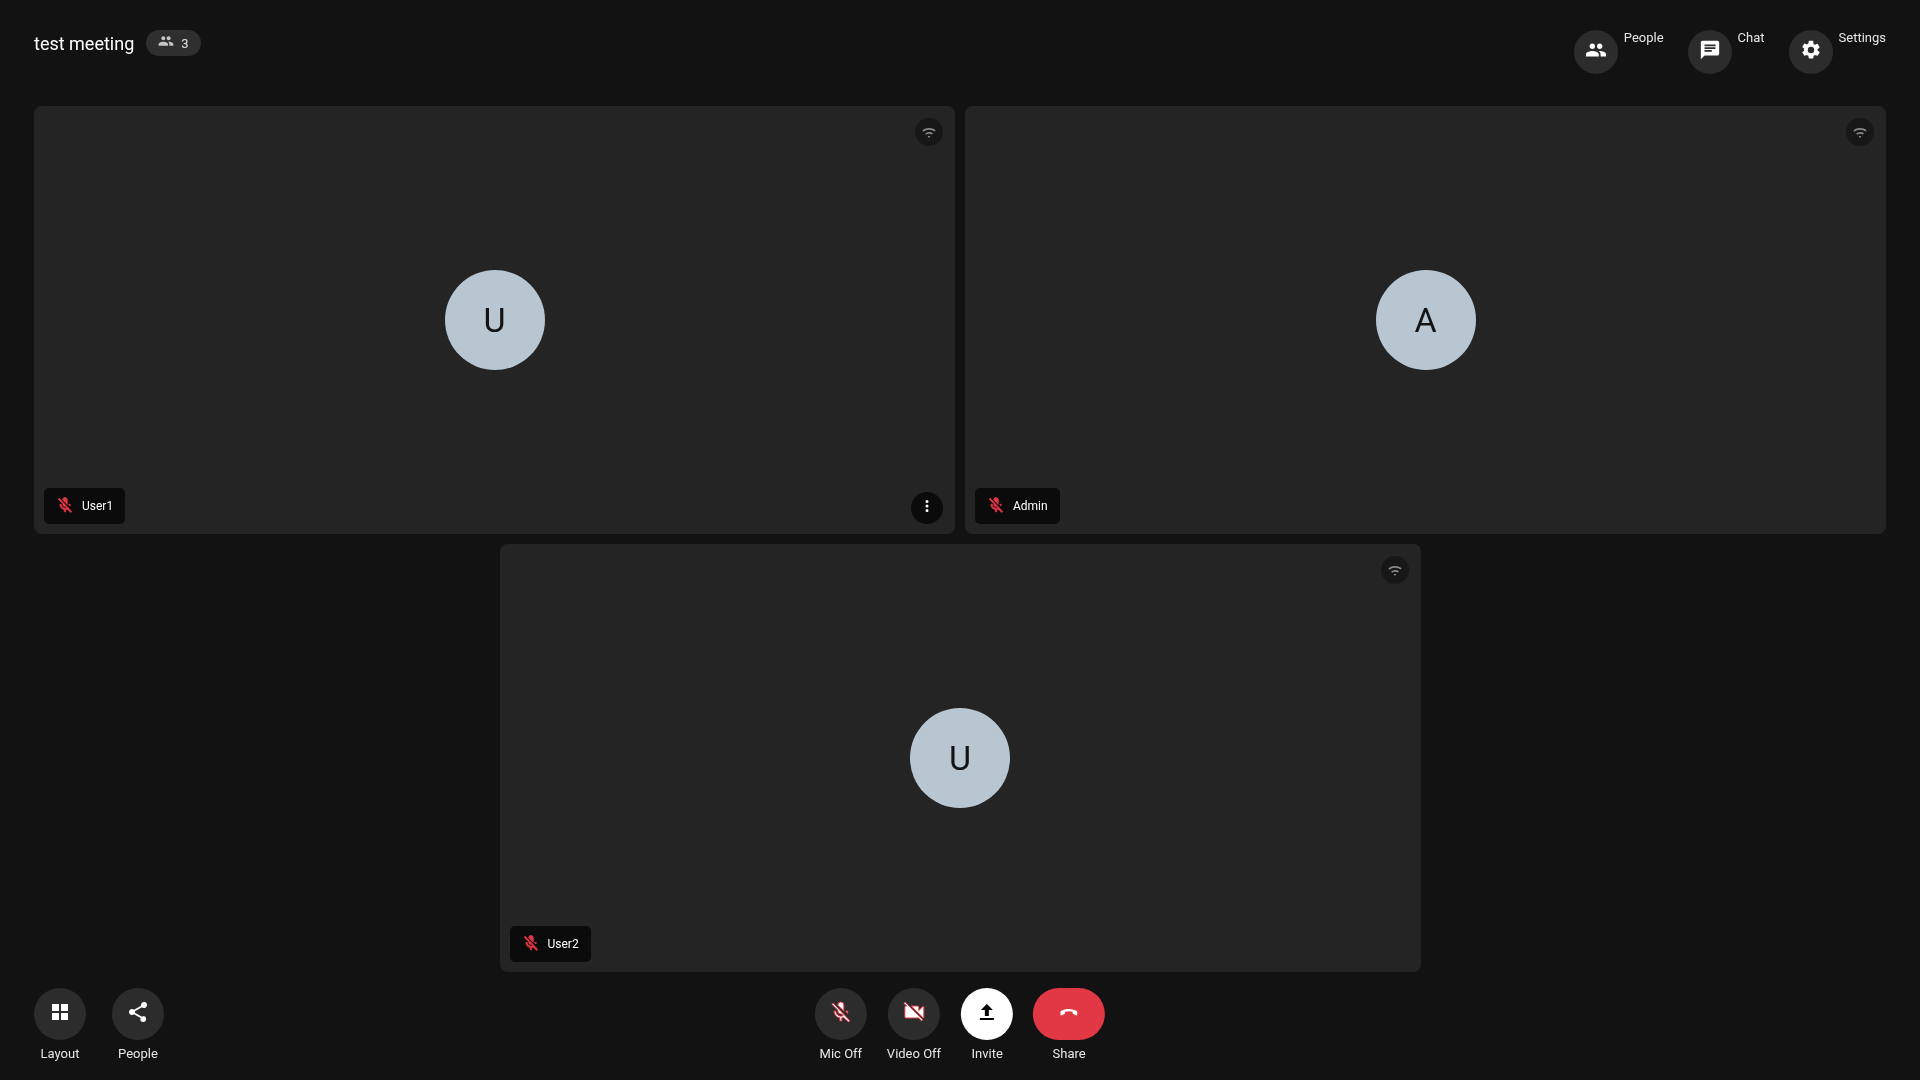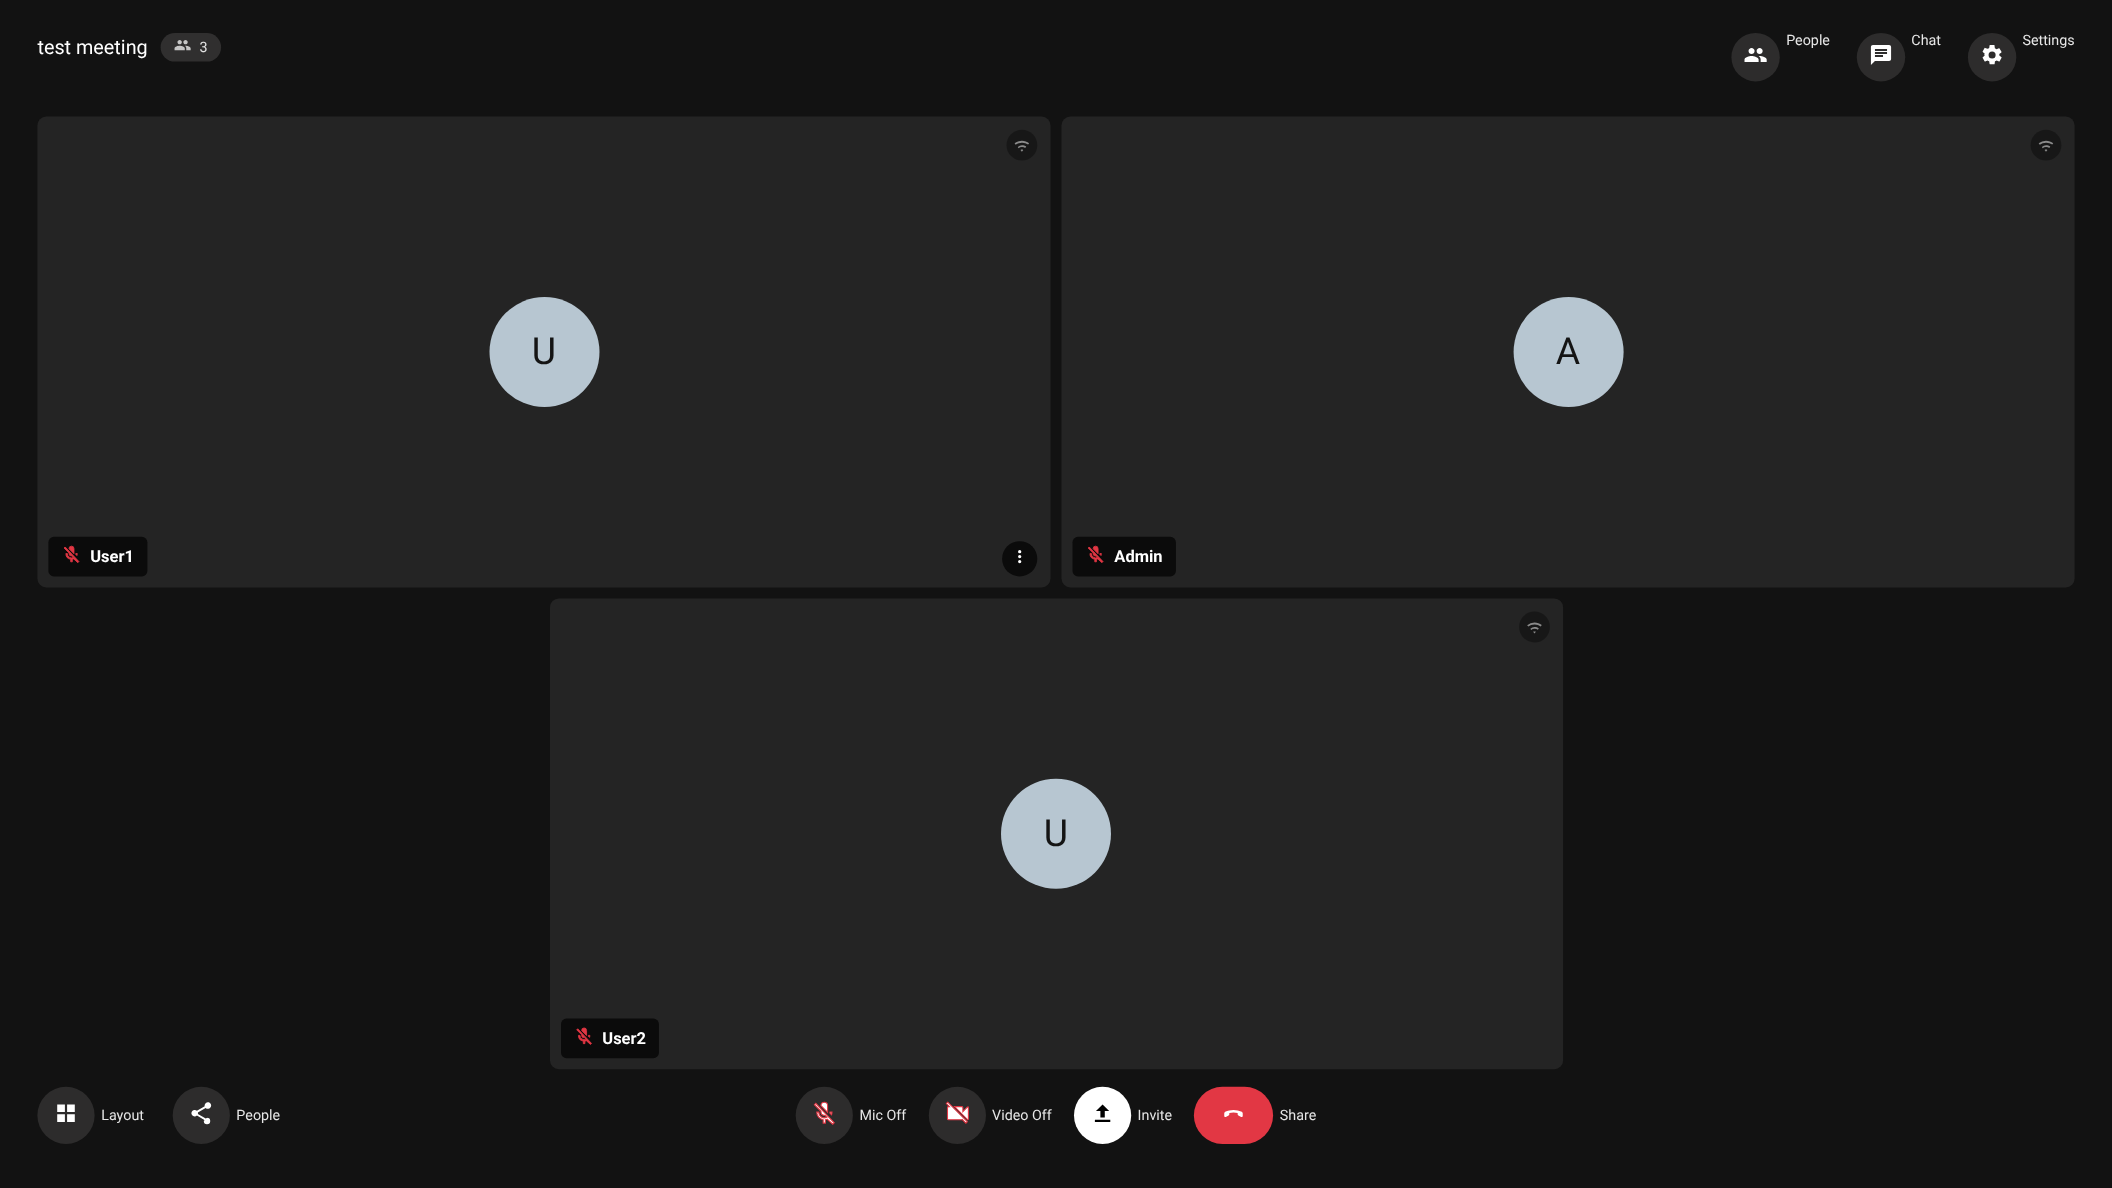--- a/index.html
+++ b/index.html
@@ -107,21 +107,21 @@
     bottom: 10px;
     background: #0b0b0b;
     border-radius: 5px;
     display: flex;
     align-items: center;
     gap: 8px;
     padding: 6px 12px;
     height: 36px;
   }
   .name-chip svg { width: 18px; height: 18px; }
-  .name-chip span { font-size: 15px; font-weight: 700; color: #fff; }
+  .name-chip span { font-size: 12px; font-weight: 400; color: #fff; }
 
   .tile-wifi {
     position: absolute;
     top: 12px; right: 12px;
     width: 28px; height: 28px;
     border-radius: 50%;
     background: rgba(0,0,0,0.35);
     display: flex; align-items: center; justify-content: center;
   }
   .tile-wifi svg { width: 16px; height: 16px; fill: #8a8a8a; }
@@ -157,21 +157,21 @@
     position: absolute;
     left: 50%;
     transform: translateX(-50%);
     top: 6px;
     display: flex;
     gap: 20px;
   }
 
   .btn-col {
     display: flex;
-    flex-direction: row;
+    flex-direction: column;
     align-items: center;
     gap: 6px;
     cursor: pointer;
   }
   .btn-col .circle {
     width: 52px; height: 52px;
     border-radius: 50%;
     background: #2d2c2c;
     display: flex;
     align-items: center;

